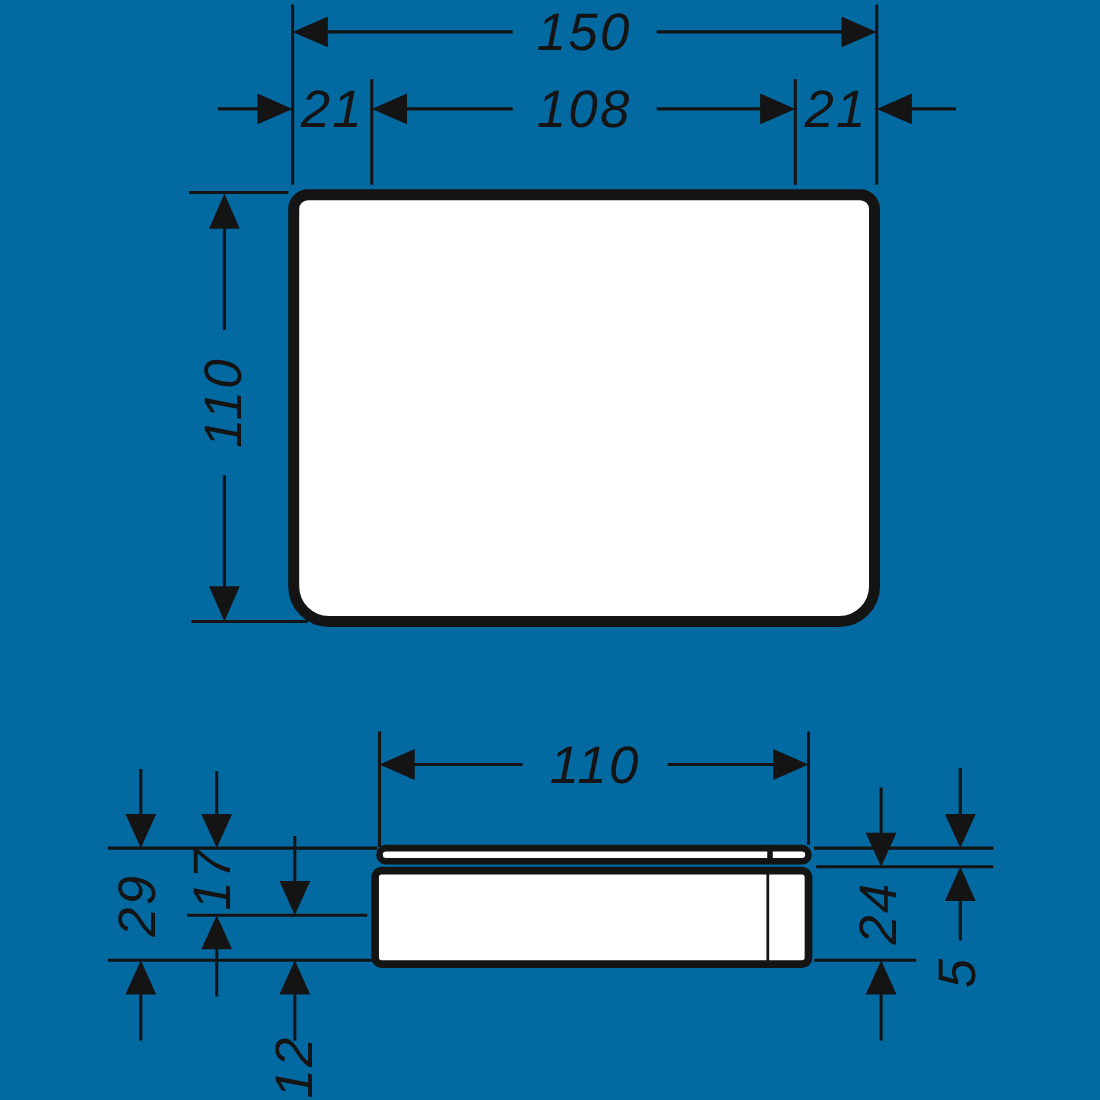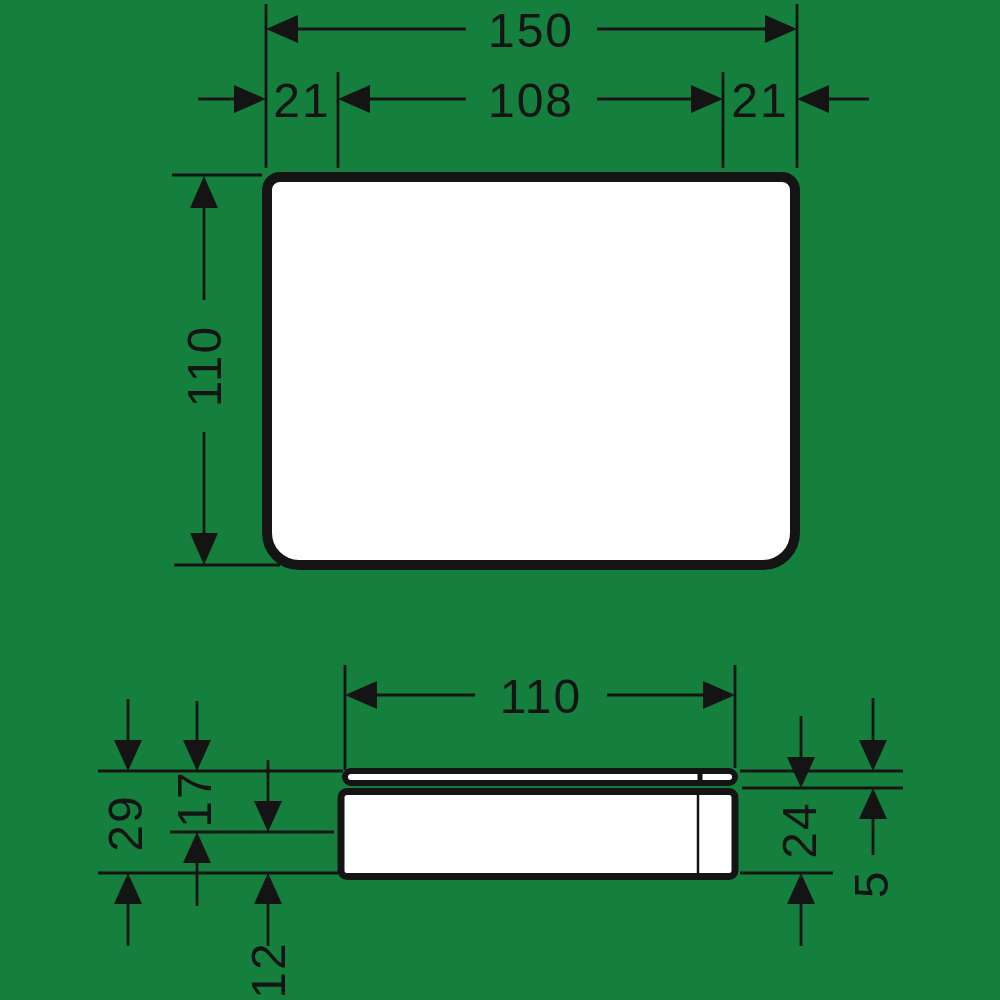--- a/index.html
+++ b/index.html
@@ -1,21 +1,22 @@
 <!DOCTYPE html>
 <html><head>
 <meta charset="utf-8">
 <style>
   html, body { margin: 0; padding: 0; background: #ffffff; }
   .canvas {
     position: relative;
     width: 1000px;
     height: 1000px;
-    background: #15803d;
+    background: #0369a1;
     overflow: hidden;
+    font-style: italic;
   }
   svg { display: block; }
   .ln   { stroke: #141414; stroke-width: 2.8; fill: none; }
   .outline { stroke: #141414; fill: #ffffff; }
   .arr  { fill: #141414; stroke: none; }
   .dim-text {
     font-family: "Liberation Sans", sans-serif;
     font-size: 48px;
     fill: #141414;
     text-anchor: middle;

